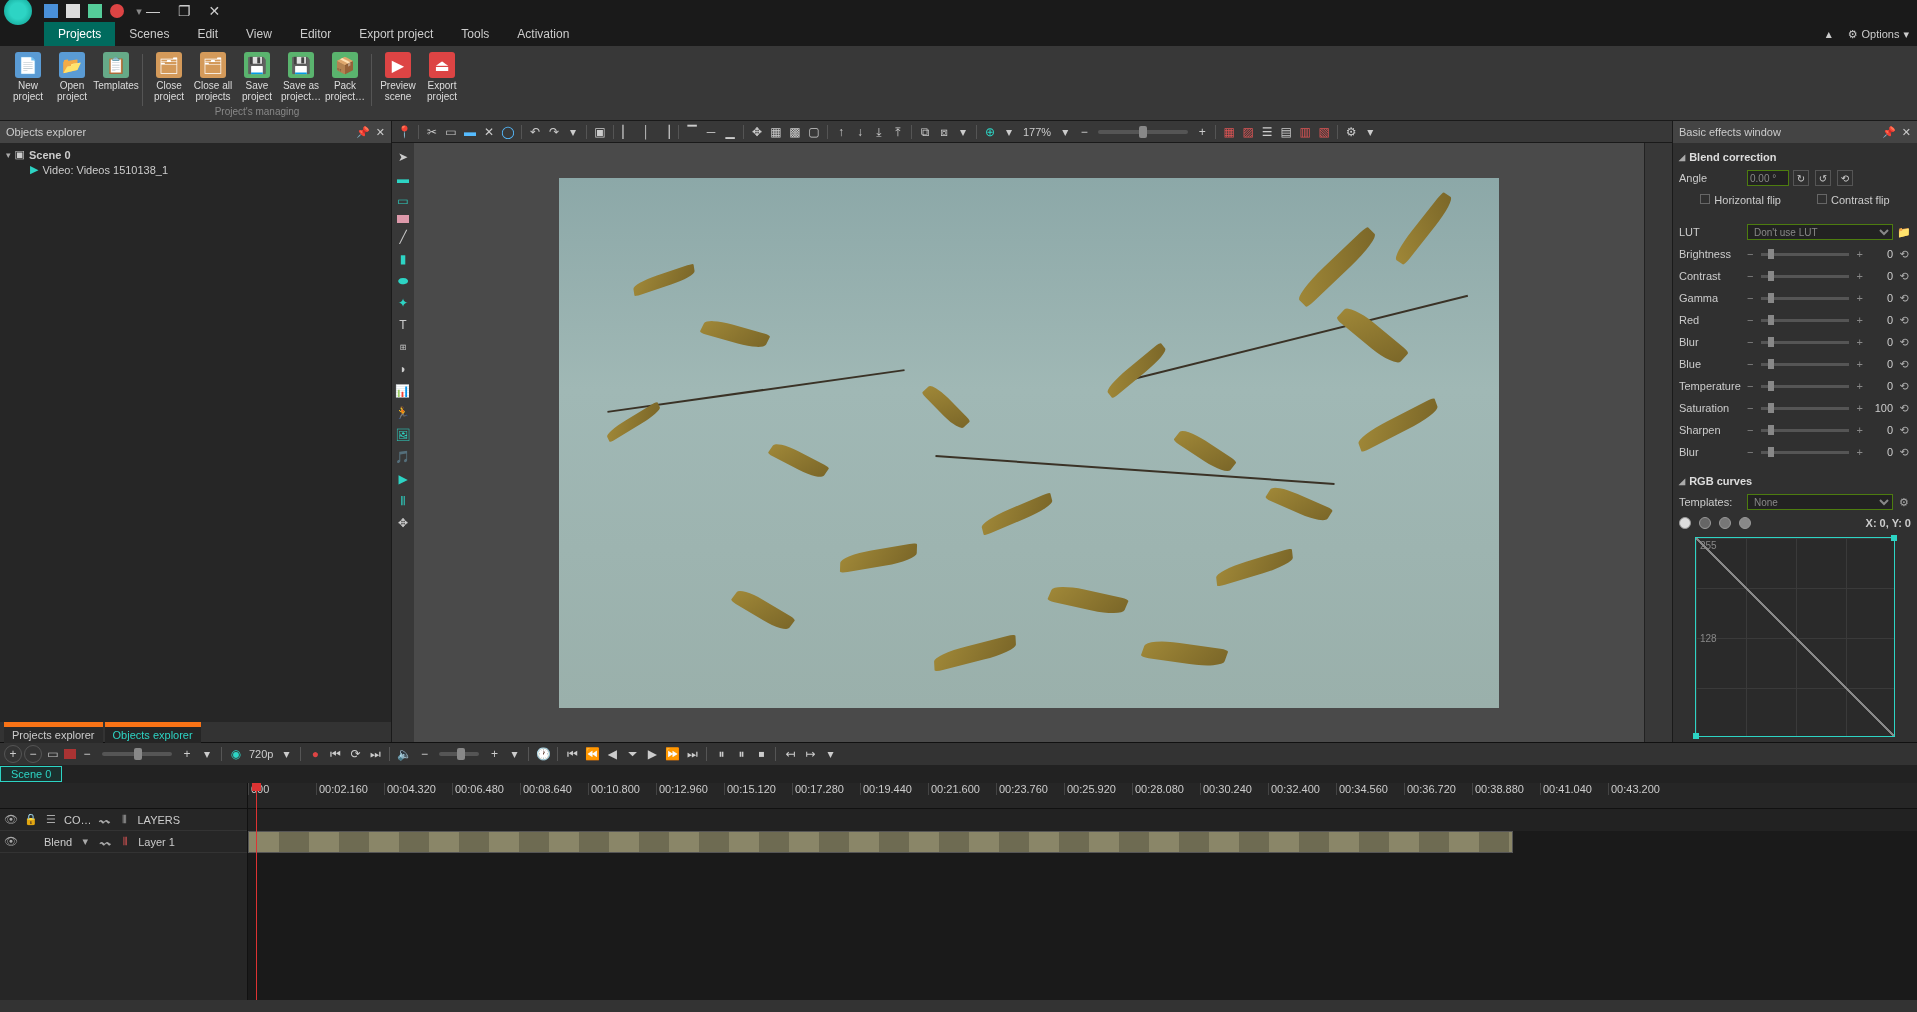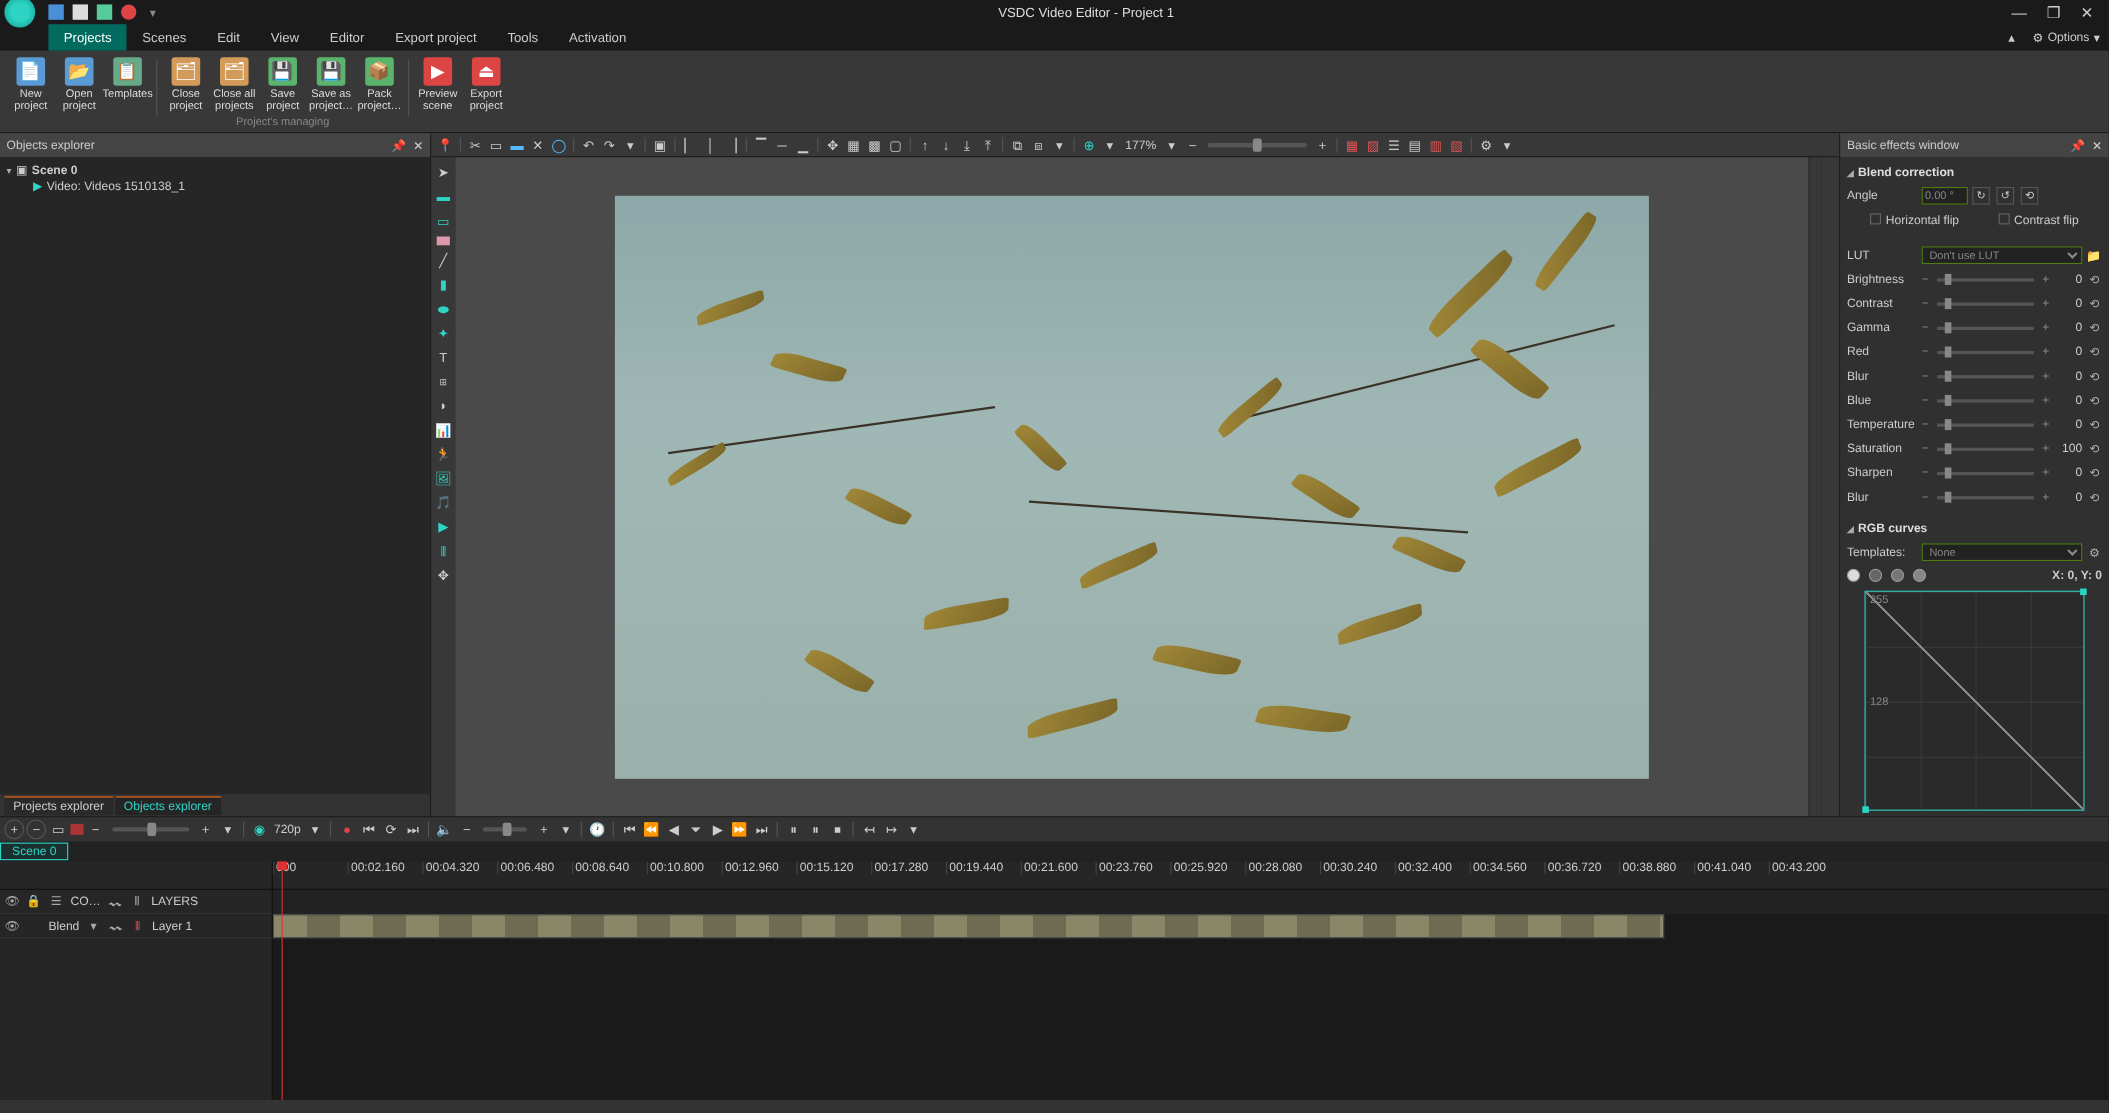--- a/index.html
+++ b/index.html
@@ -34,21 +34,21 @@
 
 .main-row { display:flex; height:calc(1012px - 22px - 24px - 75px - 270px); }
 .objects-panel { width:392px; background:#2a2a2a; border-right:1px solid #1a1a1a; display:flex; flex-direction:column; }
 .panel-header { height:22px; background:#444; display:flex; align-items:center; padding:0 6px; font-size:12px; color:#ddd; justify-content:space-between; }
 .panel-header .hdr-ctl { display:flex; gap:6px; font-size:11px; color:#aaa; }
 .tree { flex:1; padding:4px 6px; background:#262626; overflow:hidden; }
 .tree-node { display:flex; align-items:center; gap:4px; padding:1px 0; }
 .tree-node.child { margin-left:24px; }
 .tri { color:#aaa; font-size:9px; }
 .bottom-tabs { height:20px; background:#333; display:flex; align-items:center; padding-left:4px; gap:2px; }
-.bottom-tabs span { padding:2px 8px; font-size:11px; background:#2a2a2a; border-top:1px solid #f97316; }
+.bottom-tabs span { padding:2px 8px; font-size:11px; background:#2a2a2a; border-top:5px solid #f97316; }
 .bottom-tabs span.active { color:#2dd4c4; background:#252525; }
 
 
 .center-col { flex:1; display:flex; flex-direction:column; background:#2a2a2a; }
 .center-toolbar { height:22px; background:#383838; display:flex; align-items:center; padding:0 4px; gap:1px; border-bottom:1px solid #1a1a1a; }
 .tb-btn { width:18px; height:18px; display:inline-flex; align-items:center; justify-content:center; font-size:12px; color:#ccc; cursor:pointer; }
 .tb-sep { width:1px; height:14px; background:#555; margin:0 3px; }
 .tb-zoom-val { padding:0 4px; font-size:11px; }
 .tb-slider { width:90px; height:4px; background:#555; position:relative; margin:0 4px; border-radius:2px; }
 .tb-slider::after { content:""; position:absolute; width:8px; height:12px; background:#888; top:-4px; left:45%; border-radius:2px; }
@@ -109,21 +109,20 @@
 
 <div class="titlebar">
   <div class="logo"></div>
   <div class="qa-icons">
     <span style="background:#4a90d9"></span>
     <span style="background:#ddd"></span>
     <span style="background:#5c9"></span>
     <span style="background:#d44;border-radius:50%"></span>
     <span style="color:#888">▾</span>
   </div>
-  <div class="title-center">VSDC Video Editor - Project 1</div>
   <div class="win-controls">
     <span>—</span>
     <span>❐</span>
     <span>✕</span>
   </div>
 </div>
 
 <div class="menubar">
   <div style="width:44px"></div>
   <div class="menu-item active">Projects</div>

